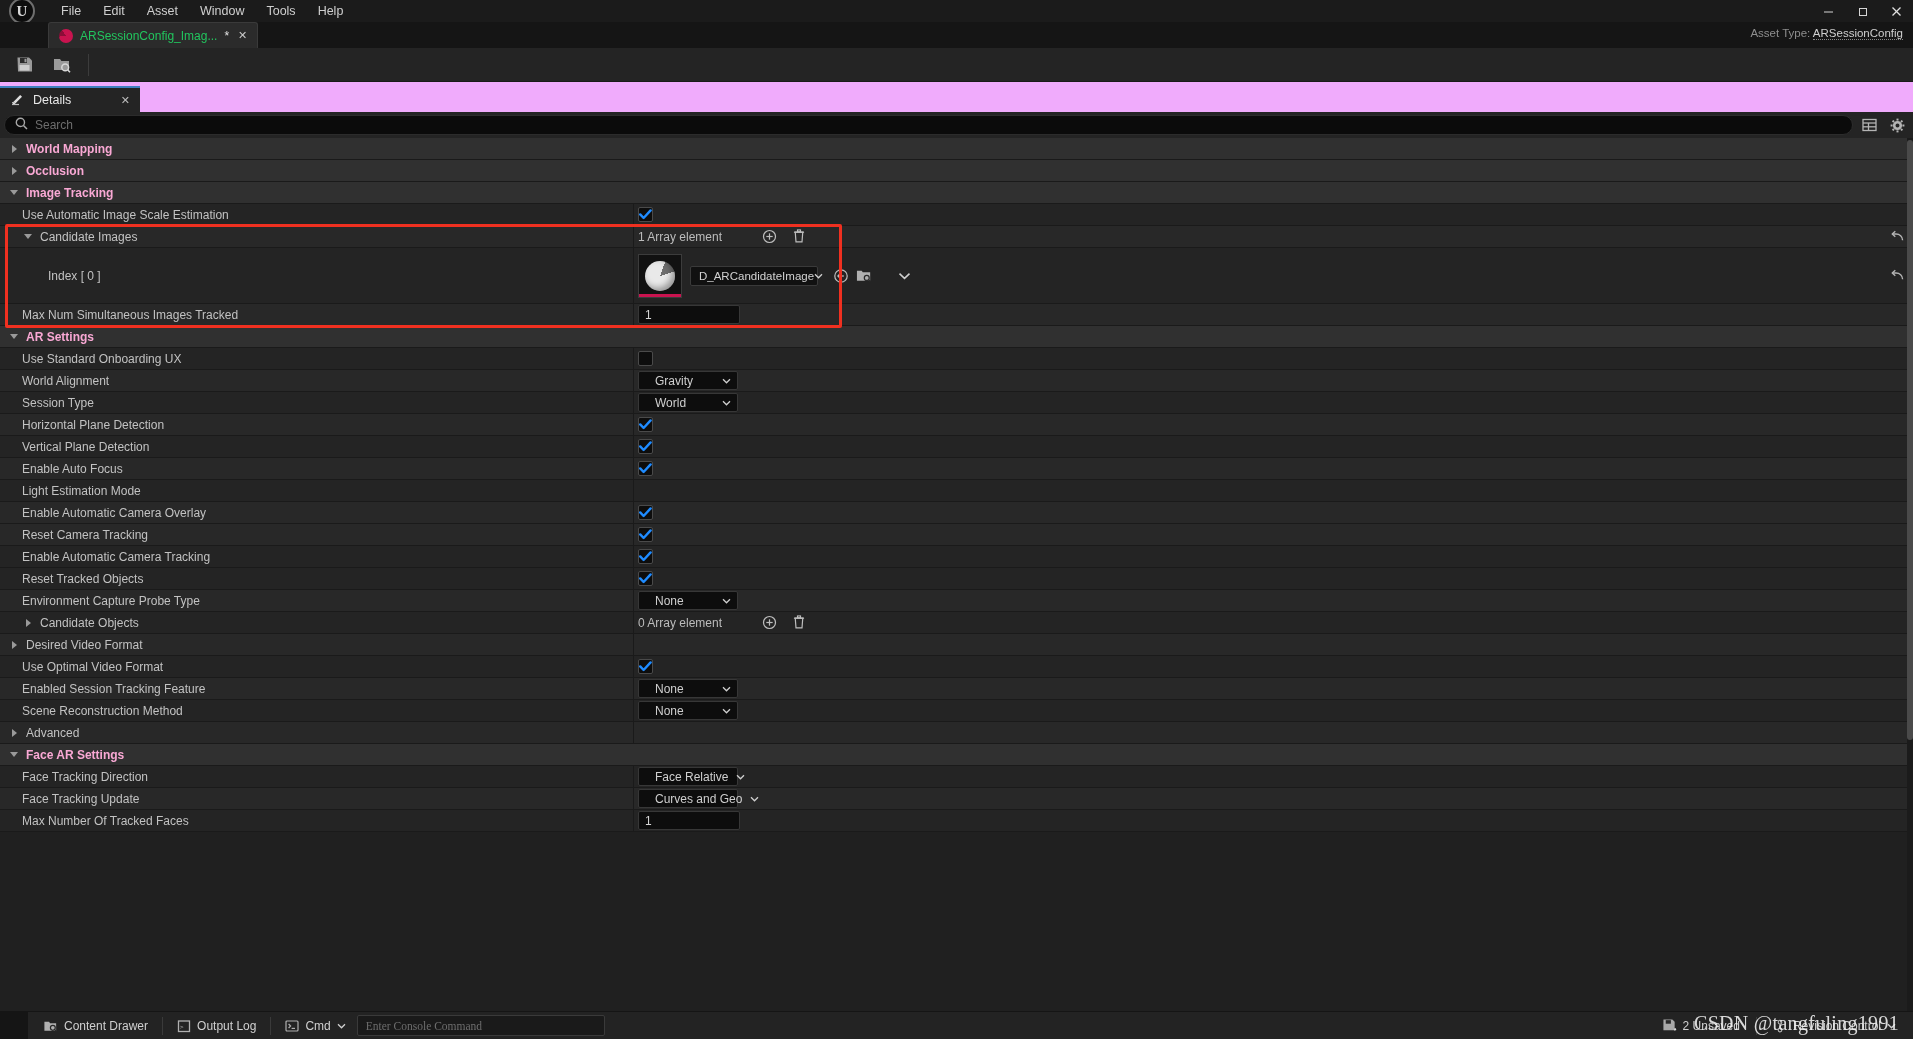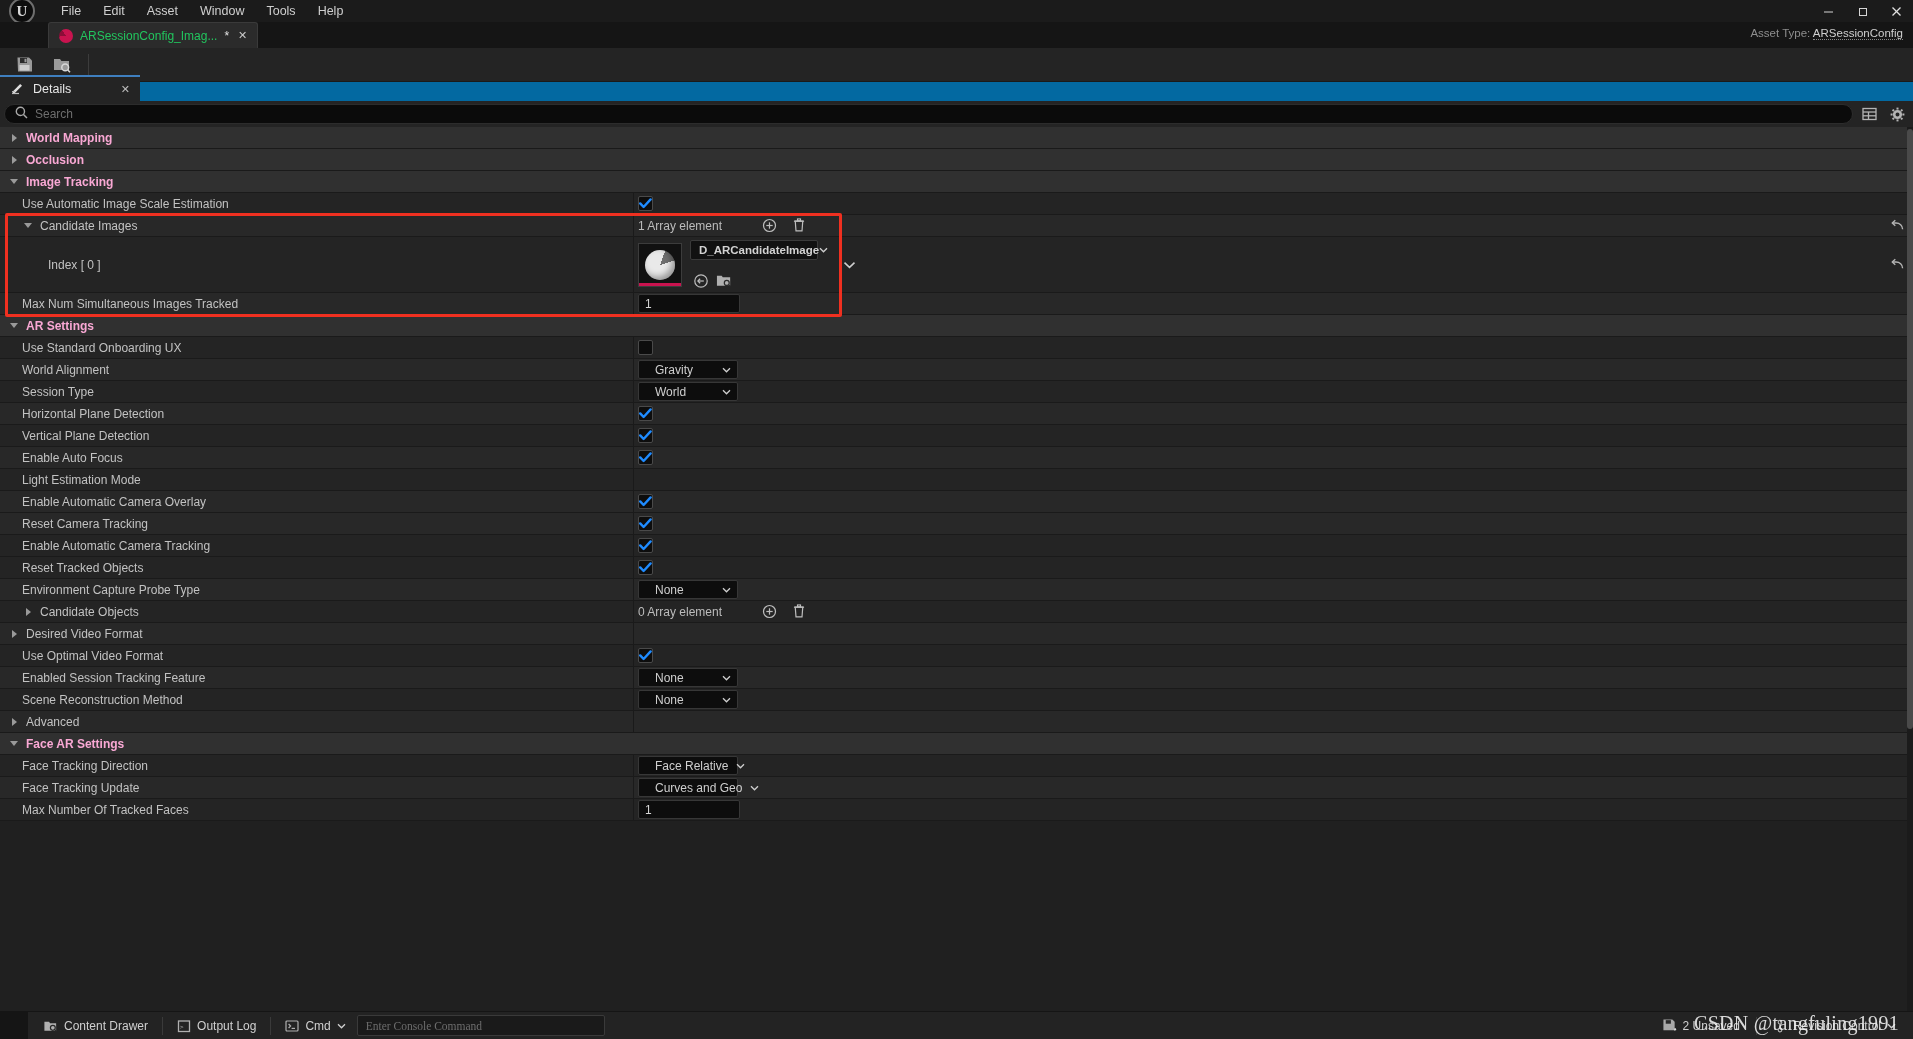--- a/index.html
+++ b/index.html
@@ -68,21 +68,21 @@
     padding-left: 8px; gap: 6px; flex: 0 0 auto; border-bottom: 1px solid #1a1a1a;
   }
   .tb-btn {
     width: 32px; height: 28px; display: flex; align-items: center; justify-content: center;
     border-radius: 2px;
   }
   .tb-sep { width: 1px; height: 22px; background: #3c3c3c; margin: 0 4px; }
 
   
   .panel-tabrow {
-    height: 19px; background: #0369a1; display: flex; align-items: flex-end; flex: 0 0 auto;
+    height: 30px; background: #f0abfc; display: flex; align-items: flex-end; flex: 0 0 auto;
   }
   .panel-tab {
     height: 26px; background: #242424; display: flex; align-items: center;
     gap: 8px; padding: 0 10px 0 10px; border-top: 2px solid #3f7fbf;
     min-width: 140px;
   }
   .panel-tab .ptitle { font-size: 12.5px; color: #e8e8e8; }
   .panel-tab .pclose { margin-left: auto; font-size: 11px; color: #bdbdbd; }
 
   
@@ -180,21 +180,21 @@
     overflow: hidden;
   }
   .thumb .pie {
     width: 30px; height: 30px; border-radius: 50%;
     background: conic-gradient(from 20deg, #6e6e6e 0deg 52deg, #e9e9e9 52deg 360deg);
     box-shadow: inset -3px -3px 6px rgba(0,0,0,.35);
   }
   .thumb .underline {
     position: absolute; left: 0; right: 0; bottom: 0; height: 3px; background: #c9134f;
   }
-  .asset-ctrl { display: flex; flex-direction: column; gap: 12px; font-weight: bold; }
+  .asset-ctrl { display: flex; gap: 12px; }
   .asset-combo {
     height: 20px; background: #111; border: 1px solid #3a3a3a; border-radius: 2px;
     display: flex; align-items: center; justify-content: space-between;
     padding: 0 6px 0 8px; width: 128px;
   }
   .asset-combo .ctext { font-size: 11.5px; color: #d2d2d2; white-space: nowrap; }
   .asset-icons { display: flex; gap: 5px; align-items: center; padding-left: 2px; }
   .ext-chev { width: 18px; height: 18px; display: flex; align-items: center; justify-content: center; }
 
   

